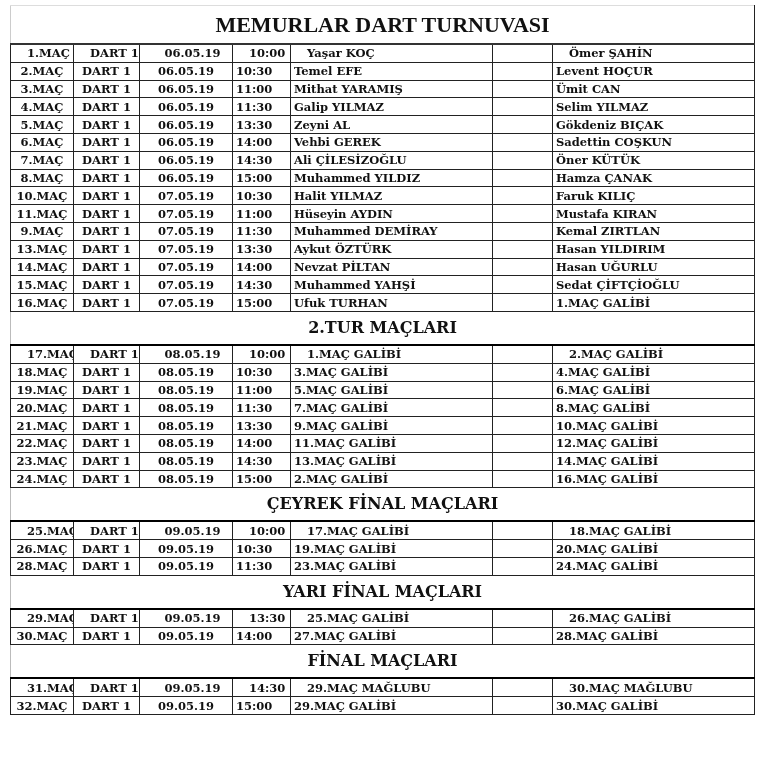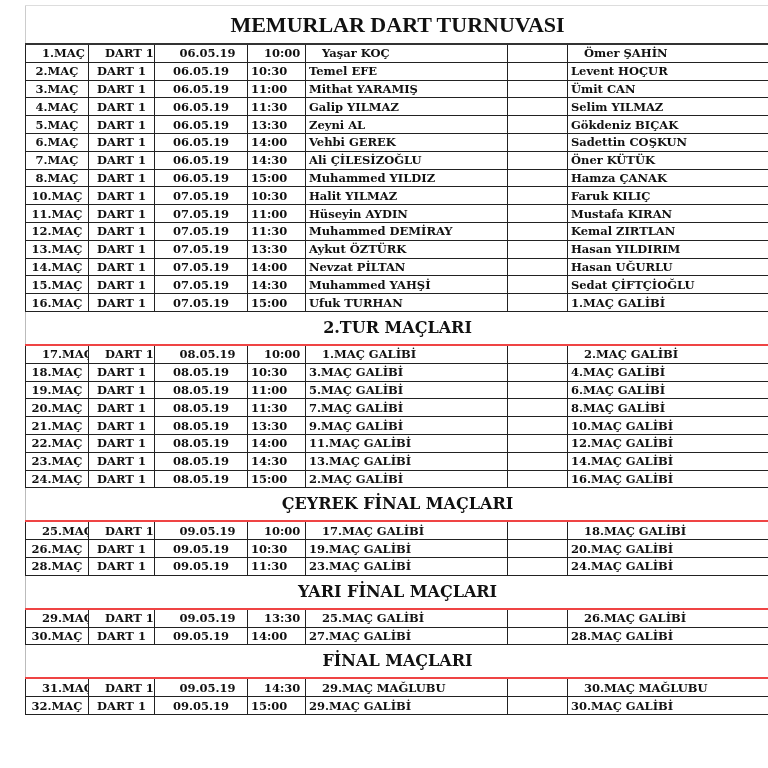--- a/index.html
+++ b/index.html
@@ -1,30 +1,30 @@
 <!DOCTYPE html>
 <html><head>
 <meta charset="utf-8">
 <style>
   html, body { margin: 0; padding: 0; background: #ffffff; }
   body { width: 768px; height: 768px; position: relative; overflow: hidden;
          font-family: "DejaVu Serif", "Liberation Serif", serif; color: #111; }
-  .sheet { position: absolute; left: 25px; top: 5px; width: 744px; }
+  .sheet { position: absolute; left: 10px; top: 5px; width: 744px; }
   table { border-collapse: collapse; width: 744px; table-layout: fixed; }
   td { border: 1px solid #222; padding: 0 3px; font-weight: bold; font-size: 11.5px;
        height: 16.8px; line-height: 16px; white-space: nowrap; overflow: hidden; }
   td.no { text-align: center; }
   td.ct { text-align: center; }
   td.tm { text-align: left; padding-right: 8px; }
   td.title { text-align: center; font-size: 22px; height: 37px; line-height: 37px;
              font-family: "Liberation Serif", "DejaVu Serif", serif; font-weight: bold;
              letter-spacing: 0px; border-top: 1px solid #ddd; border-left: 1px solid #ccc; border-bottom: 2px solid #333; }
   td.section { text-align: center; height: 32px; line-height: 32px; font-size: 16px;
                border-left: 1px solid #bbb; border-right: 1px solid #222; }
-  tr.first td { border-top: 2px solid #ef4444; padding-left: 16px; }
+  tr.first td { border-top: 2px solid #000000; padding-left: 16px; }
   col.c1 { width: 63px; }
   col.c2 { width: 66px; }
   col.c3 { width: 93px; }
   col.c4 { width: 58px; }
   col.c5 { width: 202px; }
   col.c6 { width: 60px; }
   col.c7 { width: 202px; }
 </style>
 </head>
 <body>
@@ -128,21 +128,21 @@
         <tr>
     <td class="no">11.MAÇ</td>
     <td class="ct">DART 1</td>
     <td class="ct">07.05.19</td>
     <td class="tm">11:00</td>
     <td>Hüseyin AYDIN</td>
     <td></td>
     <td>Mustafa KIRAN</td>
   </tr>
         <tr>
-    <td class="no">12.MAÇ</td>
+    <td class="no">9.MAÇ</td>
     <td class="ct">DART 1</td>
     <td class="ct">07.05.19</td>
     <td class="tm">11:30</td>
     <td>Muhammed DEMİRAY</td>
     <td></td>
     <td>Kemal ZIRTLAN</td>
   </tr>
         <tr>
     <td class="no">13.MAÇ</td>
     <td class="ct">DART 1</td>

